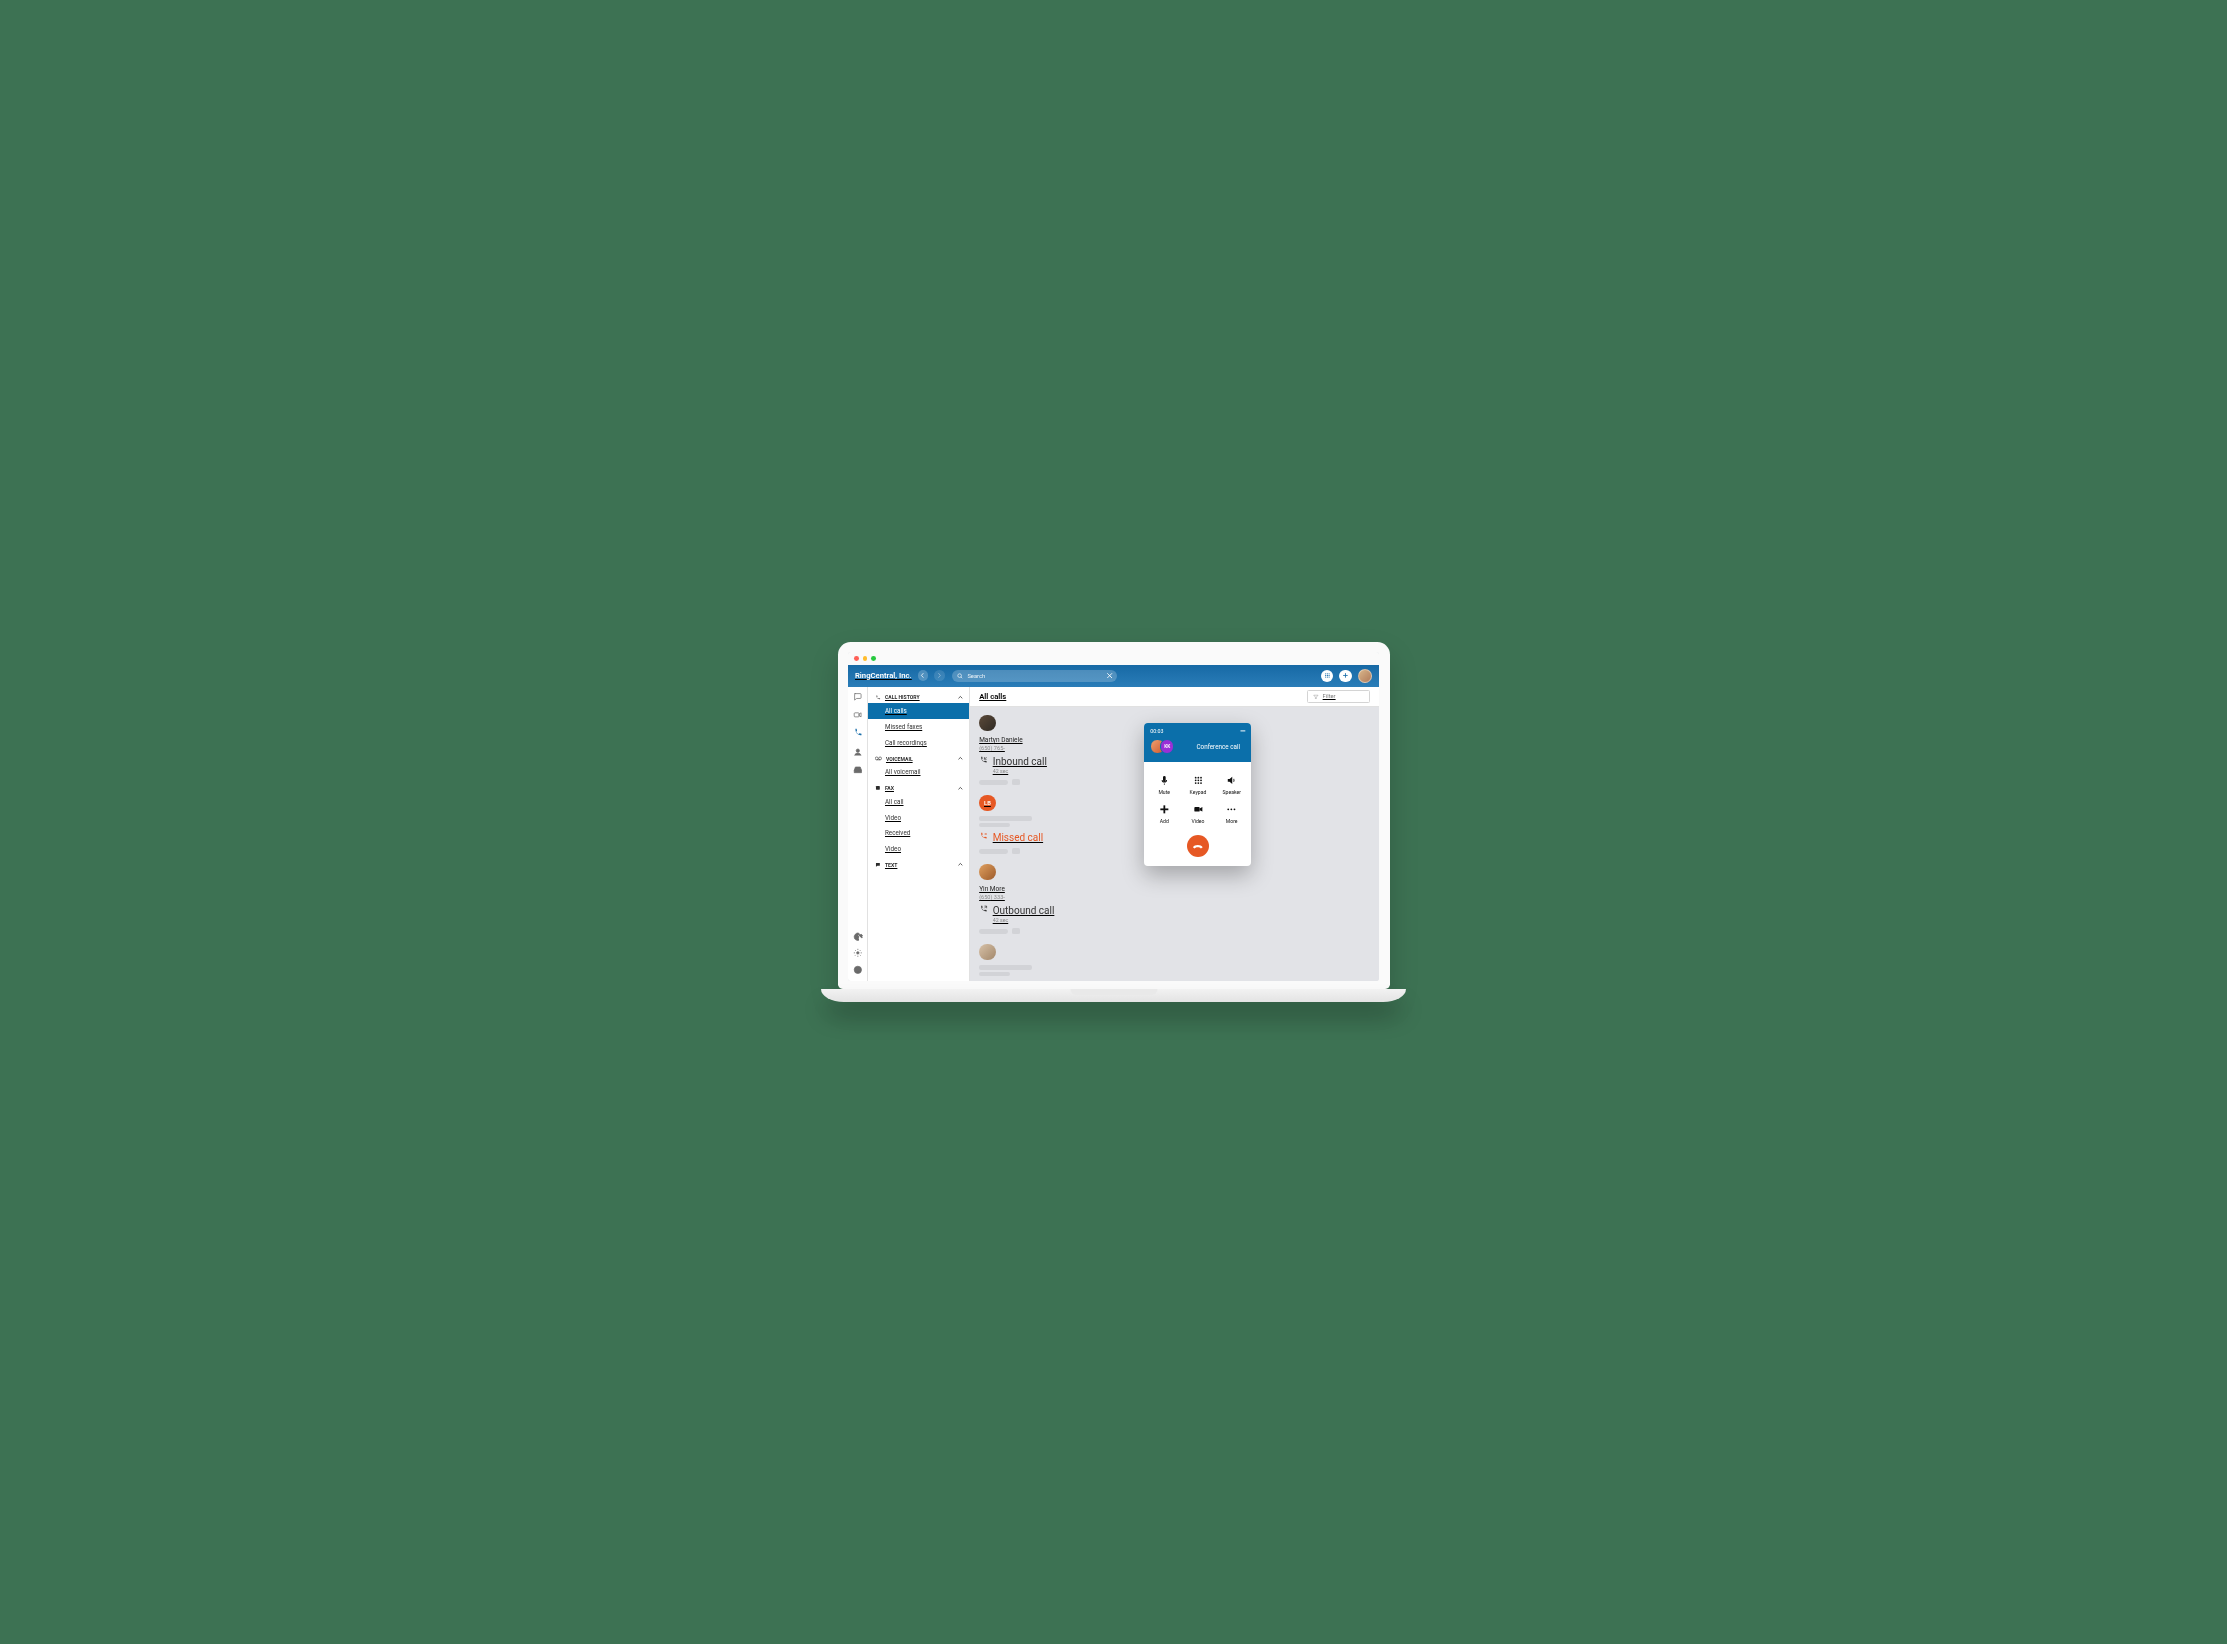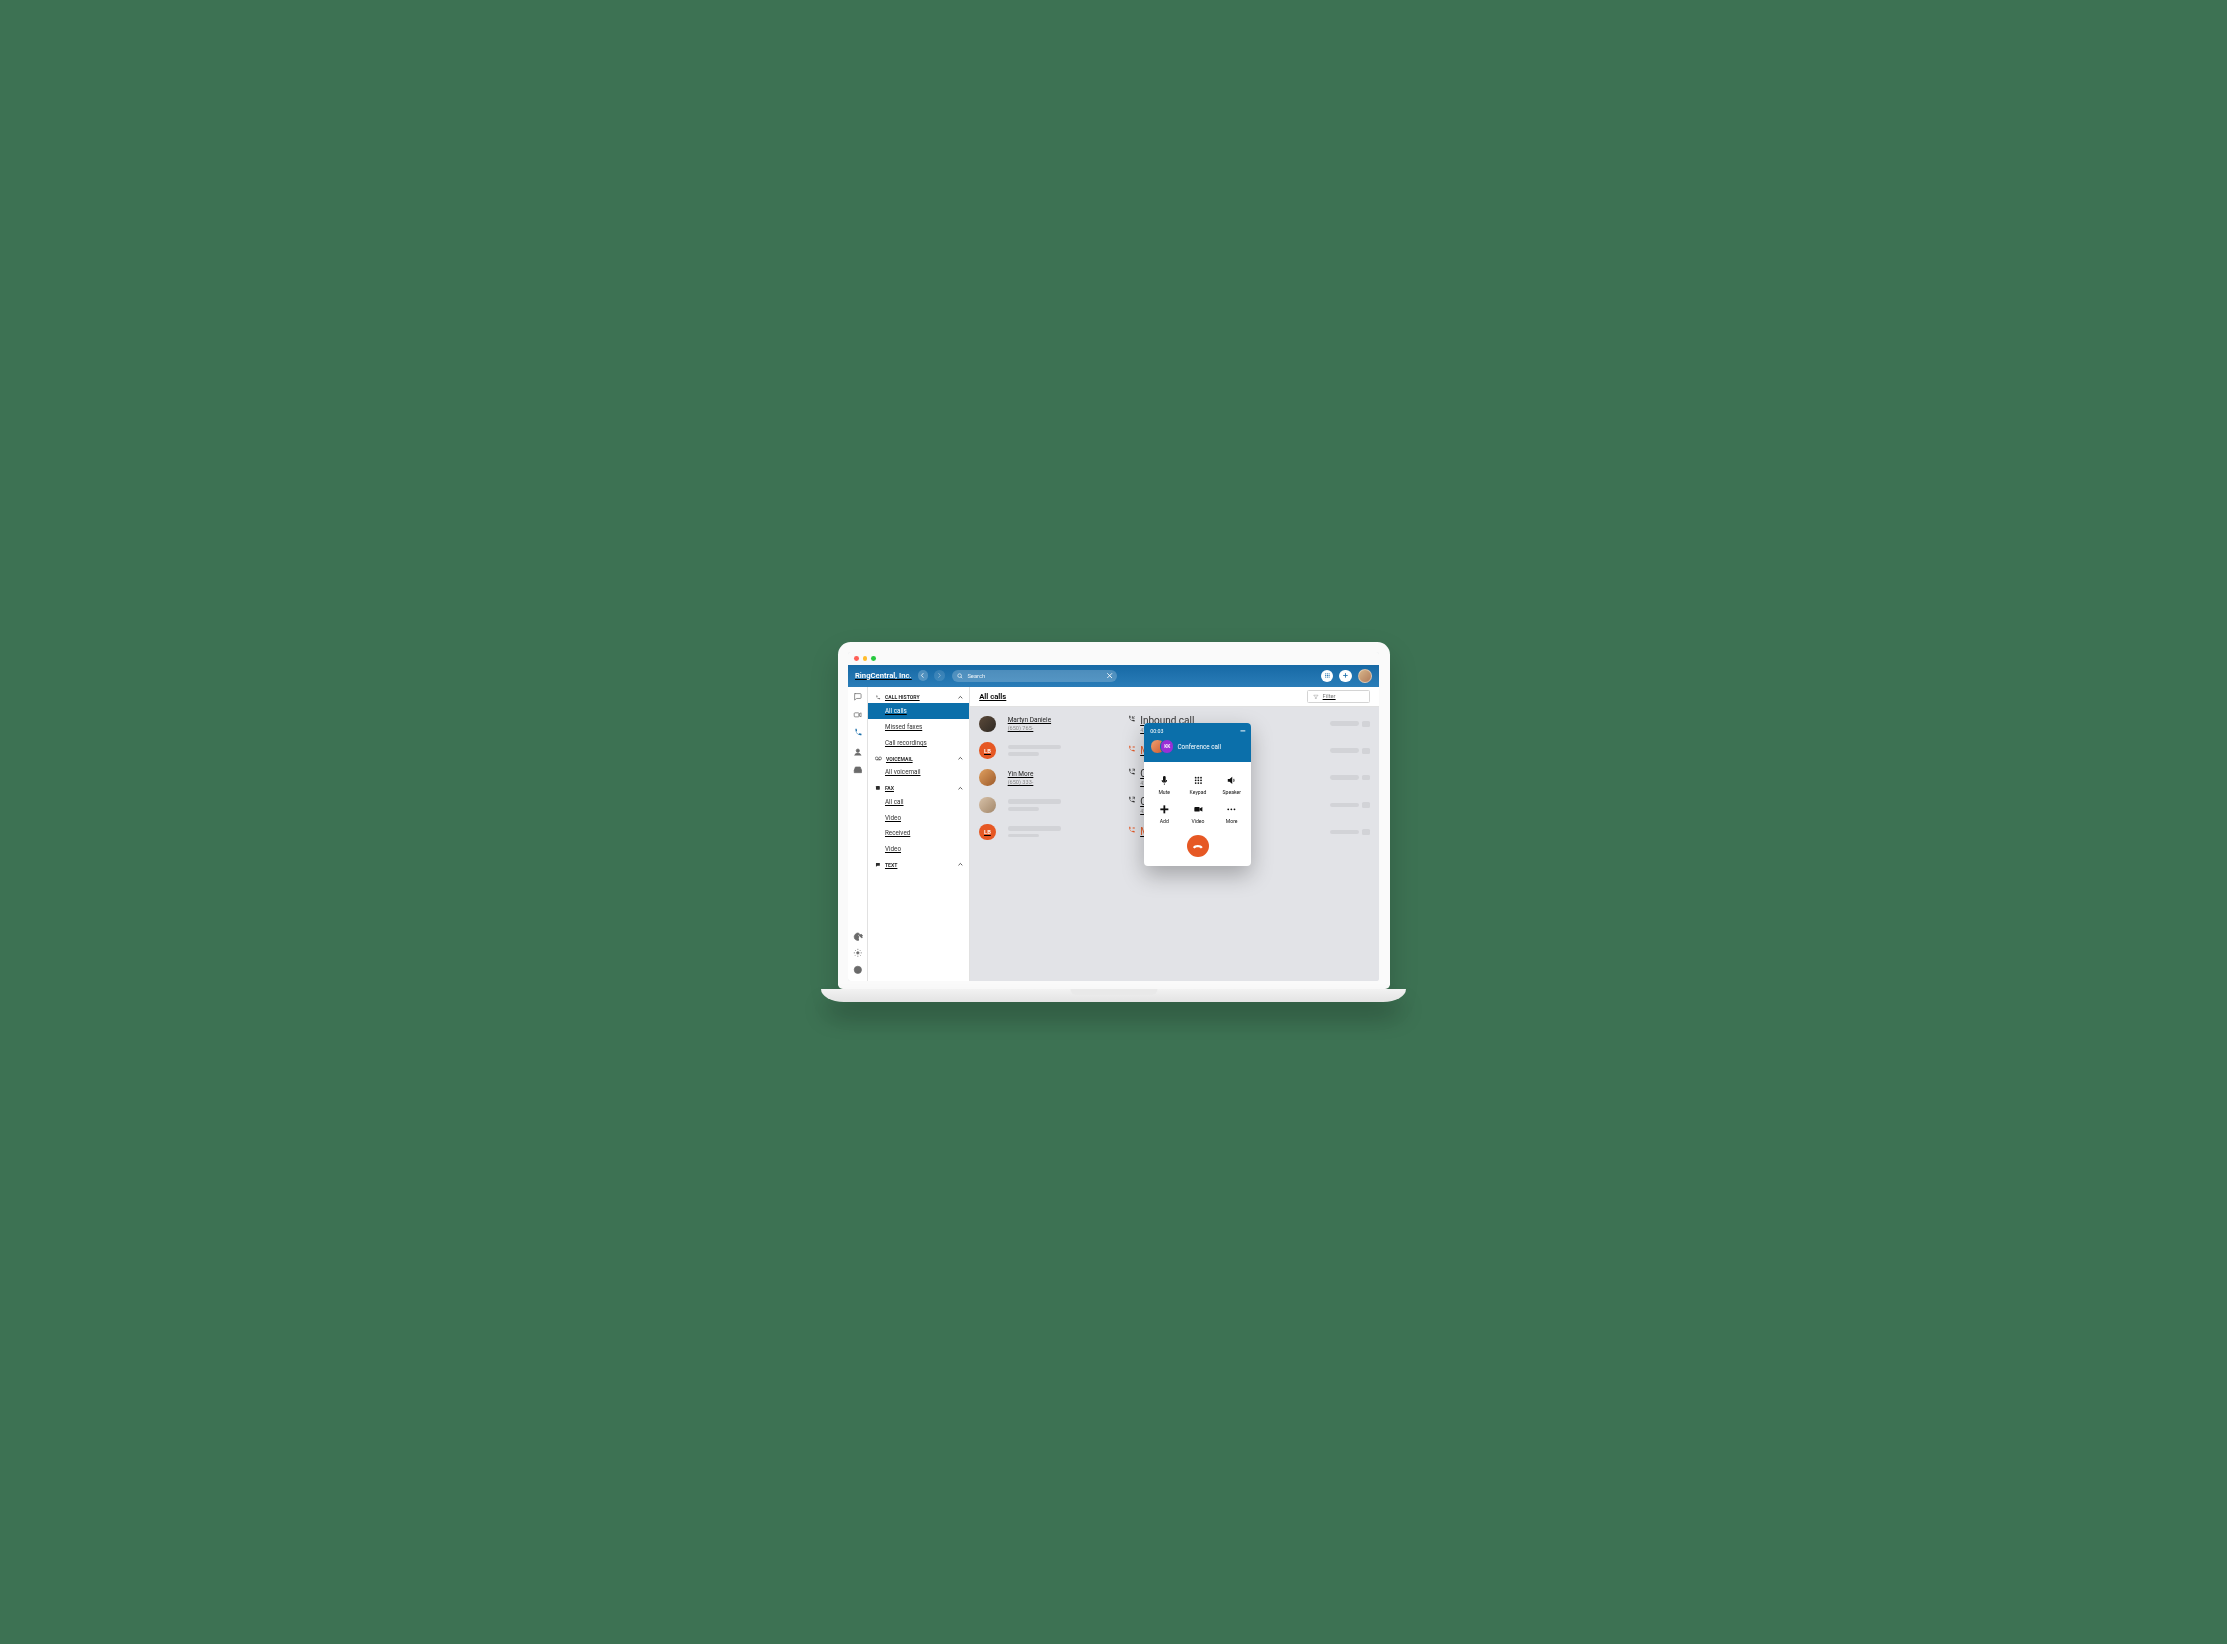--- a/index.html
+++ b/index.html
@@ -42,21 +42,21 @@
   .side-item{padding:3.9px 6.8px 3.9px 16.5px;font-size:6.3px;color:#333;cursor:pointer;}
   .side-item.sel{background:#0b6faa;color:#fff;}
 
   .main{flex:1;background:#e2e3e7;display:flex;flex-direction:column;min-width:0;position:relative;}
   .mainhdr{height:20.3px;background:#fff;border-bottom:0.5px solid #e1e1e1;display:flex;align-items:center;padding:0 8.7px;gap:4.8px;}
   .mainhdr h2{font-size:7.7px;font-weight:600;}
   .filter{margin-left:auto;border:0.5px solid #d4d4d4;border-radius:1.5px;height:12.6px;width:63px;display:flex;align-items:center;gap:3.9px;padding:0 4.8px;color:#7b7b7b;font-size:5.8px;cursor:pointer;}
   .filter svg{width:5.8px;height:5.8px;fill:none;stroke:#7b7b7b;stroke-width:1.6;}
 
   .list{flex:1;overflow:auto;padding:2.9px 0;}
-  .row{display:flex;align-items:center;padding:4.8px 8.7px;gap:12px;}
+  .row{display:flex;padding:4.8px 8.7px;gap:5px;flex-direction:column;}
   .av{width:16.5px;height:16.5px;border-radius:50%;flex:0 0 16.5px;display:flex;align-items:center;justify-content:center;color:#fff;font-size:5.8px;font-weight:600;}
   .av.orange{background:#e65824;}
   .av.img1{background:linear-gradient(135deg,#5c4a3a,#2f2a24);}
   .av.img2{background:linear-gradient(135deg,#e0a060,#9c5a2a);}
   .av.img3{background:linear-gradient(135deg,#d7c1a8,#a2876a);}
   .col1{width:107px;}
   .name{font-size:6.5px;color:#222;}
   .phone{font-size:5.6px;color:#8b8b8b;margin-top:1px;}
   .ph1{width:53px;height:4.4px;background:#d2d3d7;border-radius:1.9px;}
   .ph2{width:31px;height:3.9px;background:#d2d3d7;border-radius:1.9px;margin-top:2.9px;}
@@ -66,21 +66,21 @@
   .ctype.missed{color:#e65824;}
   .cdur{font-size:5.3px;color:#8b8b8b;margin-top:1px;}
   .tail{display:flex;gap:3.9px;align-items:center;}
   .tail .pill{width:29px;height:4.8px;border-radius:2.4px;background:#d2d3d7;}
   .tail .sq{width:7.7px;height:5.8px;border-radius:1.5px;background:#d2d3d7;}
 
   
   .callwin{position:absolute;top:36px;left:174px;width:107px;background:#fff;border-radius:3.9px;box-shadow:0 8.7px 22px rgba(0,0,0,.28);overflow:hidden;z-index:10;}
   .callwin .cw-top{background:#0b6faa;color:#fff;padding:4.8px 5.8px 7.7px;}
   .cw-bar{display:flex;justify-content:space-between;align-items:center;font-size:5.3px;}
-  .cw-party{display:flex;align-items:center;gap:3px;margin-top:5.8px;}
+  .cw-party{display:flex;align-items:center;gap:22px;margin-top:5.8px;}
   .cw-avs{display:flex;}
   .cw-av{width:14.5px;height:14.5px;border-radius:50%;border:1px solid #0b6faa;}
   .cw-av.a1{background:linear-gradient(135deg,#f0a070,#cf5a2e);}
   .cw-av.a2{background:#9a2fd6;display:flex;align-items:center;justify-content:center;font-size:4.8px;font-weight:600;color:#fff;margin-left:-4.8px;}
   .cw-title{font-size:6.3px;}
   .cw-grid{display:grid;grid-template-columns:repeat(3,1fr);padding:8.7px 2.9px 3.9px;}
   .cw-cell{display:flex;flex-direction:column;align-items:center;gap:2.9px;padding:4.8px 0;cursor:pointer;}
   .cw-cell svg{width:10.7px;height:10.7px;fill:#111;}
   .cw-cell span{font-size:5.1px;color:#111;}
   .cw-end{display:flex;justify-content:center;padding:2.9px 0 8.7px;}

